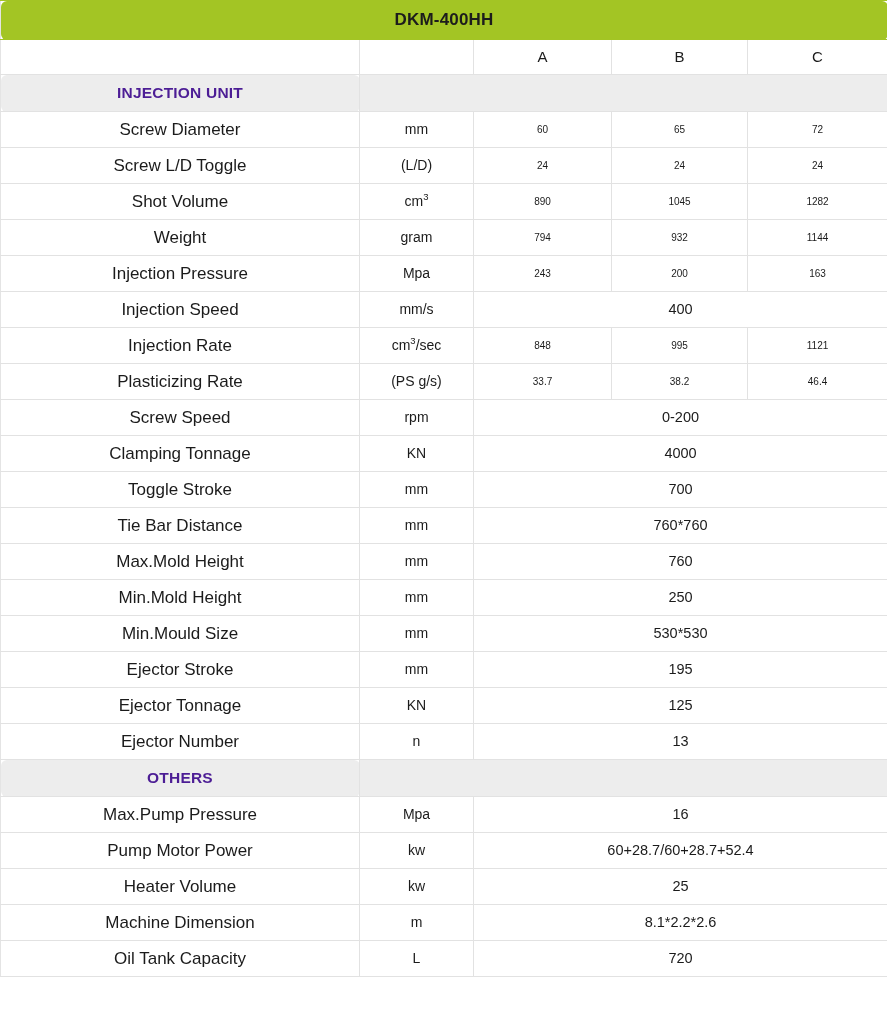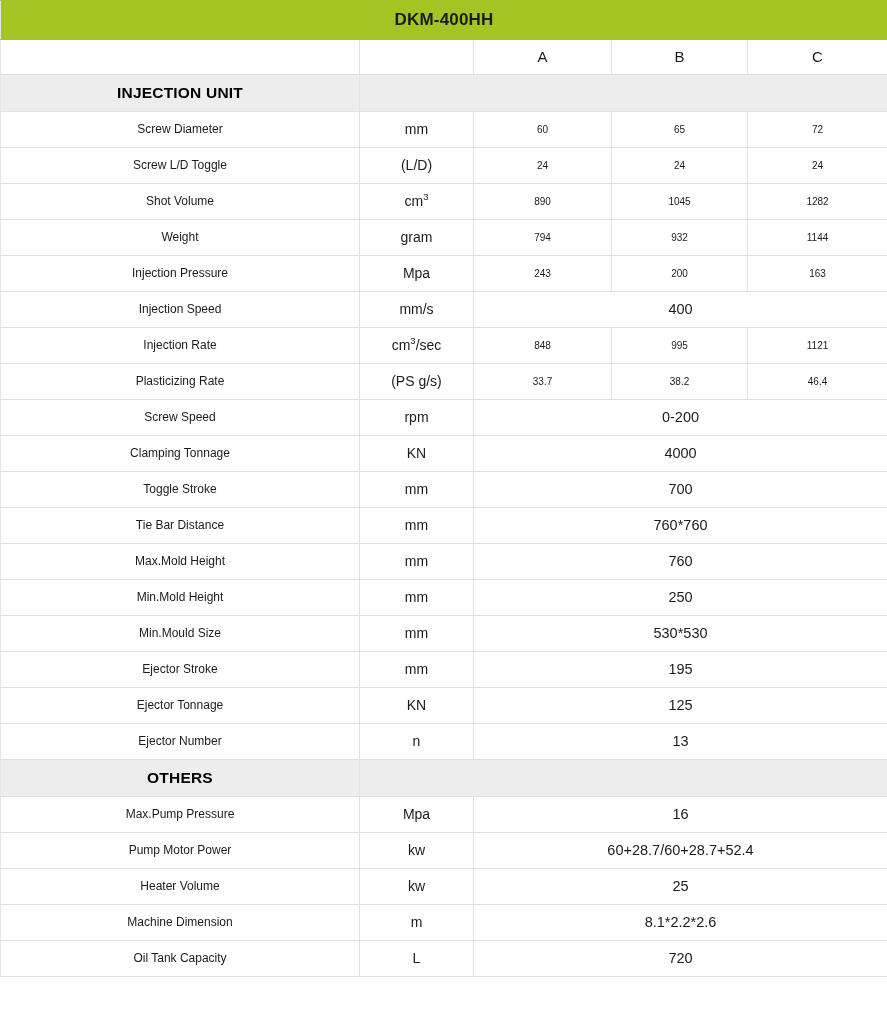--- a/index.html
+++ b/index.html
@@ -68,51 +68,51 @@
     border-color: #e2e2e2;
     height: 36px;
   }
   .section-label {
     display: block;
     width: 100%;
     text-align: center;
     font-weight: bold;
     font-size: 15.5px;
     letter-spacing: .2px;
-    color: #000000;
+    color: #4c1d95;
   }
   tr.section-row td.section-rest {
     background: #ededed;
   }
 
   
   td.label-cell {
     text-align: center;
-    font-size: 12px;
+    font-size: 17px;
     padding-left: 8px;
     padding-right: 8px;
   }
   td.unit-cell {
     font-size: 14px;
   }
   td.value-cell {
     font-size: 10px;
   }
   td.merged-value {
     font-size: 14.5px;
   }
 
   sup {
     font-size: 9.5px;
     vertical-align: super;
     line-height: 0;
   }
 
   
-  table.spec-table tr td:first-child { border-left-color: #e4e4e4; }
+  table.spec-table tr td:first-child { border-left-color: #e4e4e4; border-radius: 6px; }
   table.spec-table tr td:last-child  { border-right-color: #e4e4e4; }
   tr.title-row td:first-child,
   tr.title-row td:last-child { border-left-color: #a3c524; border-right-color: #a3c524; }
 </style>
 </head>
 <body>
 
 <div class="spec-sheet">
   <table class="spec-table">
     <colgroup>

